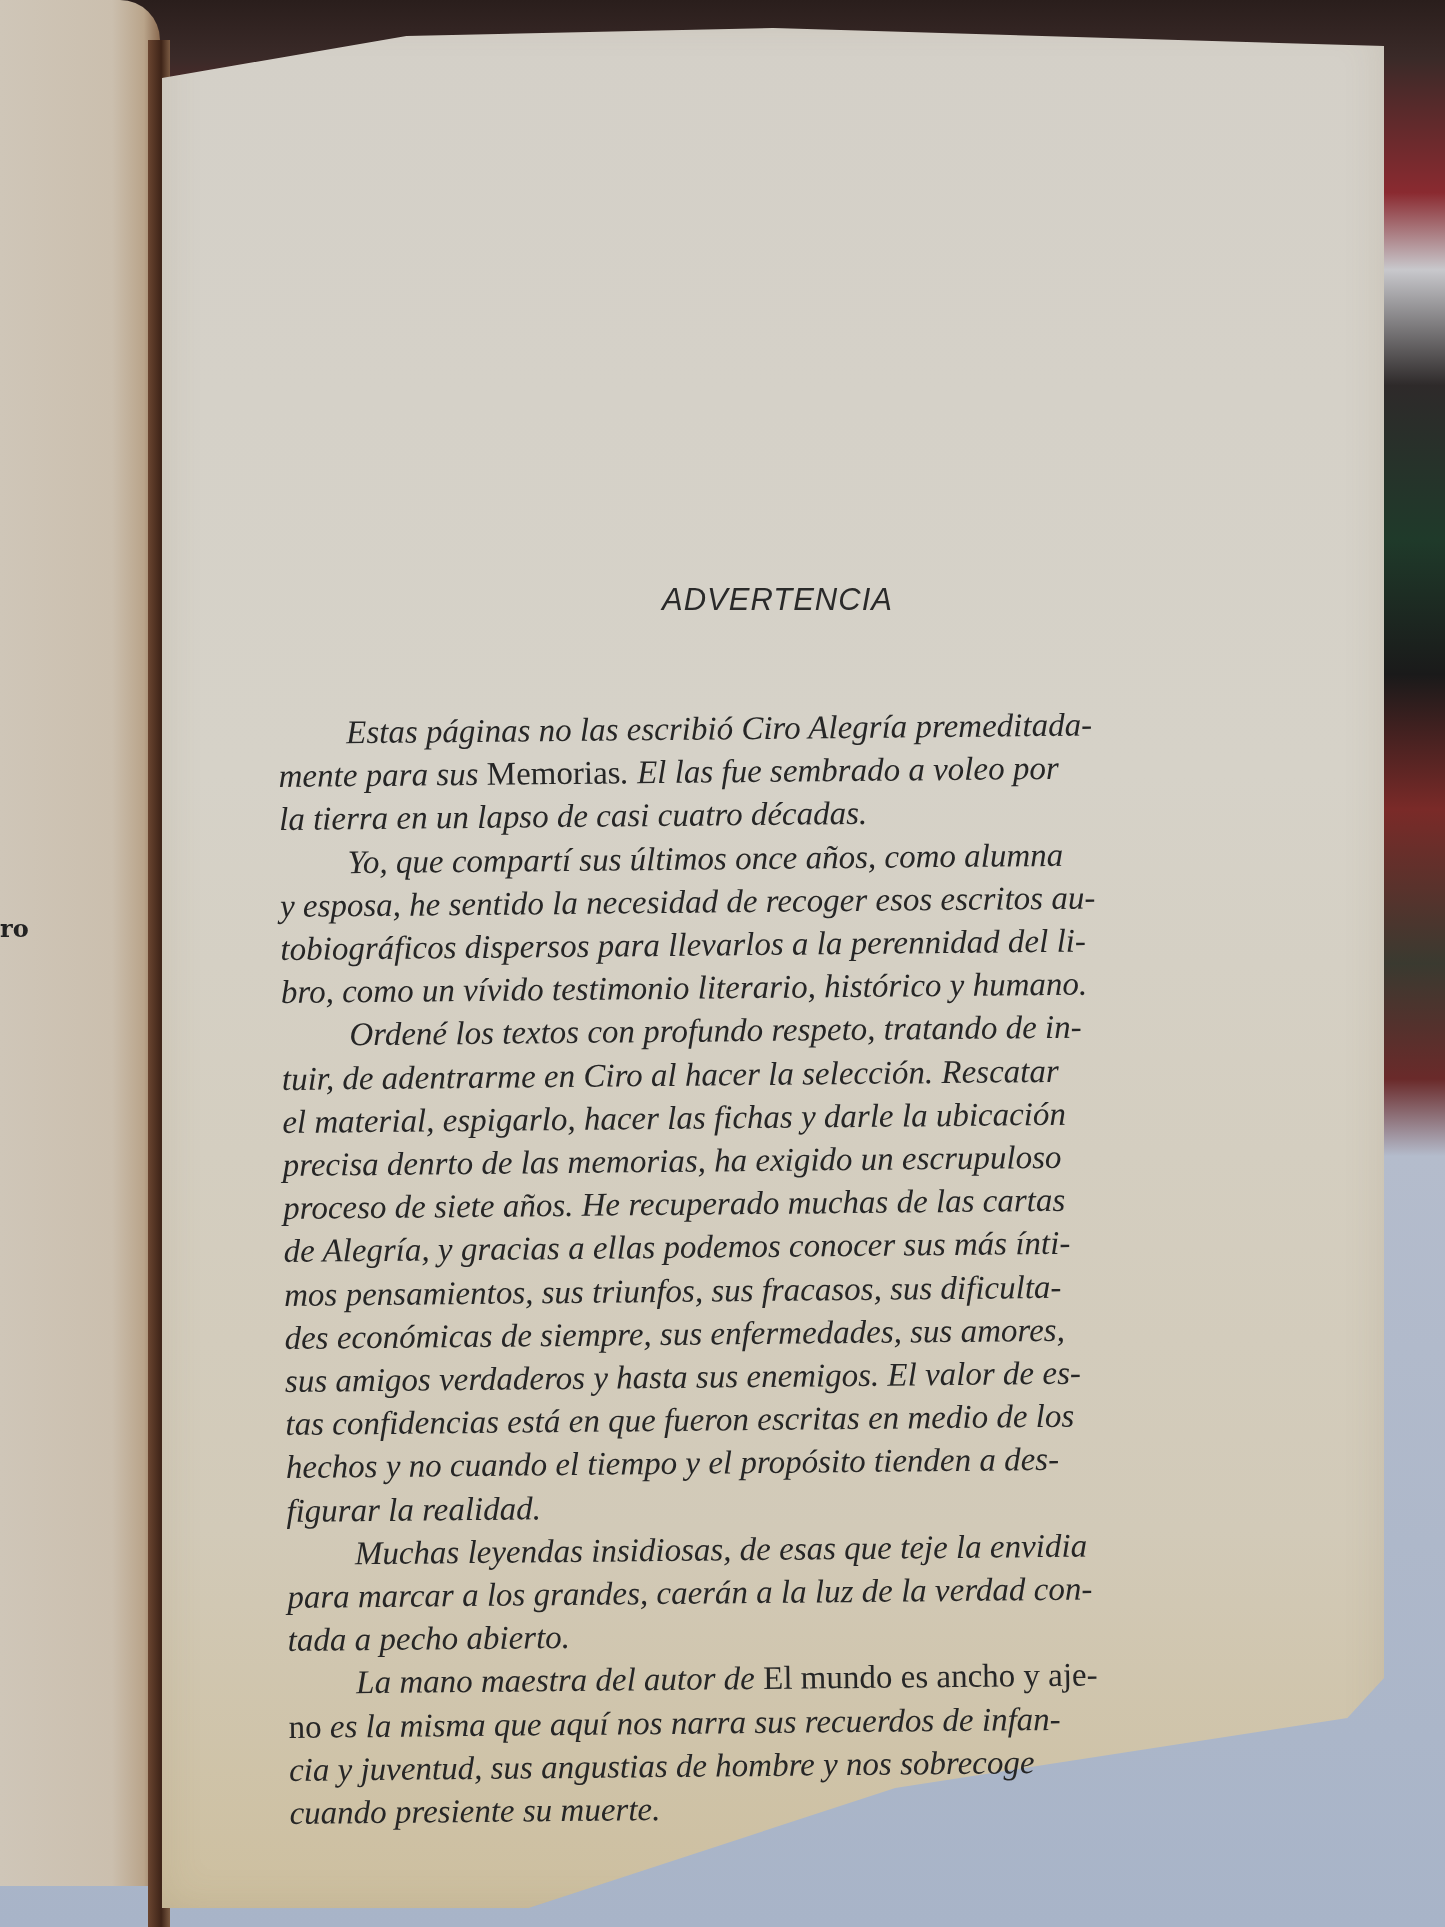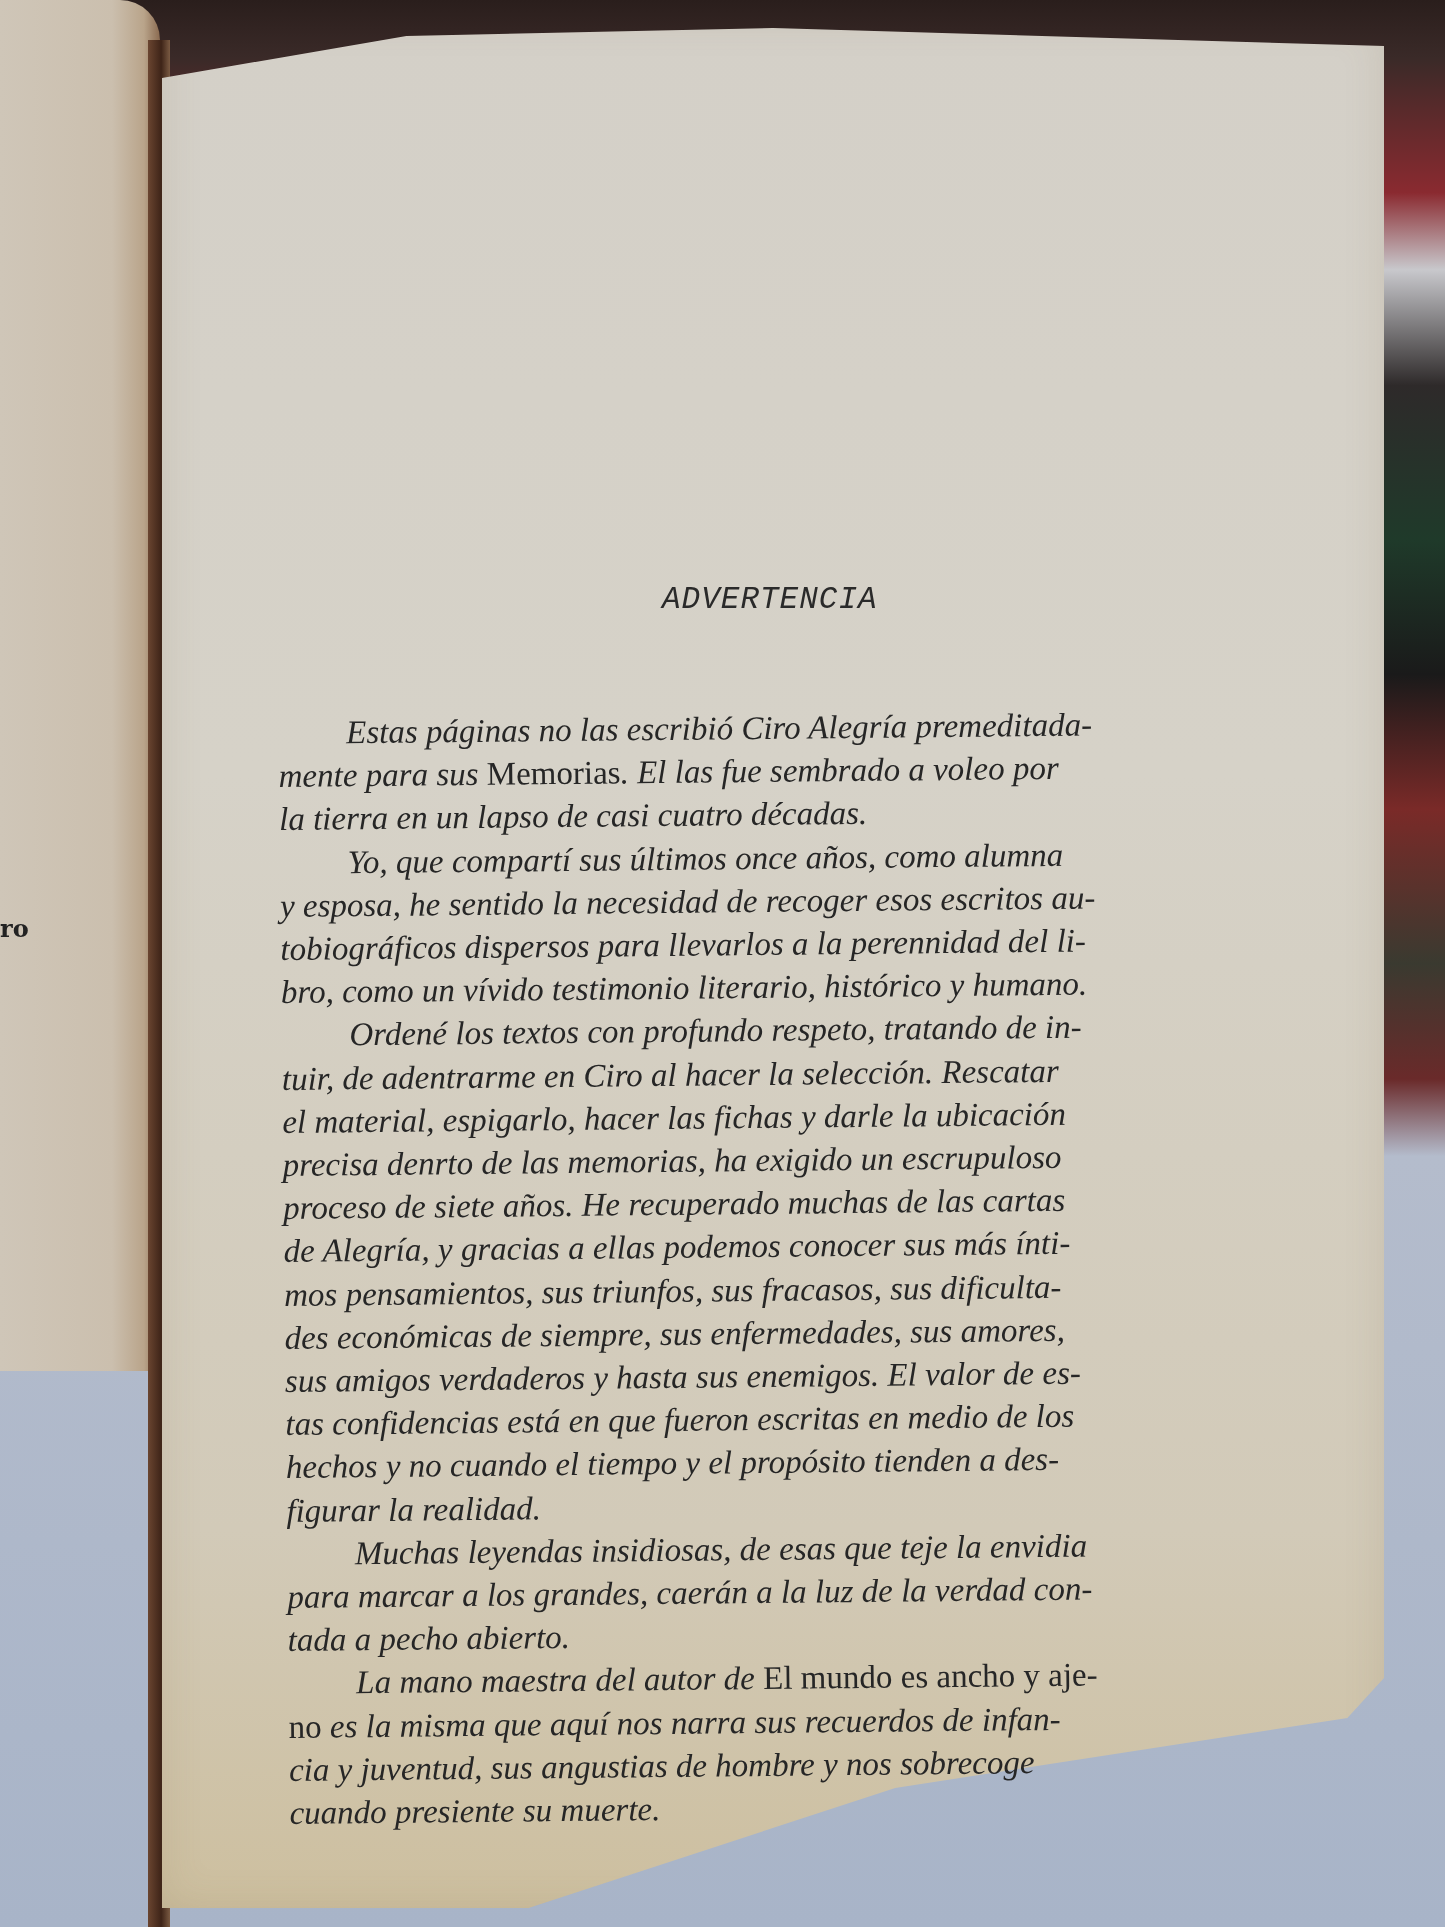--- a/index.html
+++ b/index.html
@@ -2,42 +2,42 @@
 <html><head>
   <meta charset="utf-8">
   <style>
     html, body { margin: 0; padding: 0; }
     body {
       width: 1445px; height: 1927px; overflow: hidden; position: relative;
       background: linear-gradient(180deg, #2a1e1c 0%, #3a2a28 3%, #8a2a30 10%, #c8c8cc 14%, #2e2a2a 20%, #1f3a2a 28%, #1a1a1a 35%, #7a2a28 42%, #3a3a30 50%, #6a2a2a 56%, #b4bccc 60%, #a8b4c8 100%);
       font-family: "DejaVu Serif", serif;
     }
     .left-page {
-      position: absolute; left: 0; top: 0; width: 160px; height: 1371px;
+      position: absolute; left: 0; top: 0; width: 160px; height: 1886px;
       background: linear-gradient(90deg, #cfc6b8 0%, #cbbfae 70%, #b9a48a 90%, #8a6a50 100%);
       border-radius: 0 40px 0 0;
     }
     .left-fragment {
       position: absolute; left: 0; top: 914px; font-size: 24px; font-weight: bold; color: #222;
       font-family: "DejaVu Serif", serif;
     }
     .gutter {
       position: absolute; left: 148px; top: 40px; width: 22px; height: 1887px;
       background: linear-gradient(90deg, #6a4530, #3e2418 60%, #7a5a42);
     }
     .page {
       position: absolute; left: 162px; top: 18px; width: 1222px; height: 1890px;
       background: linear-gradient(180deg, #d4d0c8 0%, #d6d2c8 40%, #d2cab8 80%, #cdbf9f 100%);
       clip-path: polygon(0 60px, 20% 18px, 50% 10px, 100% 28px, 100% 1660px, 97% 1700px, 60% 1770px, 30% 1890px, 0 1890px);
       box-shadow: inset 0 0 40px rgba(120,100,70,0.15);
     }
     .heading {
       position: absolute; left: 662px; top: 582px;
       font-style: italic; font-size: 31px; letter-spacing: 1px; color: #2a2a2a;
-      font-family: Liberation Mono, monospace;
+      font-family: Liberation Sans, sans-serif;
     }
     .body-text {
       position: absolute; left: 278px; top: 712px; width: 1052px;
       font-family: "Liberation Serif", serif; font-style: italic;
       font-size: 33px; line-height: 43.2px; color: #262626;
       transform: rotate(-0.6deg); transform-origin: left top;
     }
     .para { margin: 0; text-indent: 68px; text-align: justify; text-align-last: left; }
     .roman { font-style: normal; }
     .line { display: block; white-space: nowrap; }

